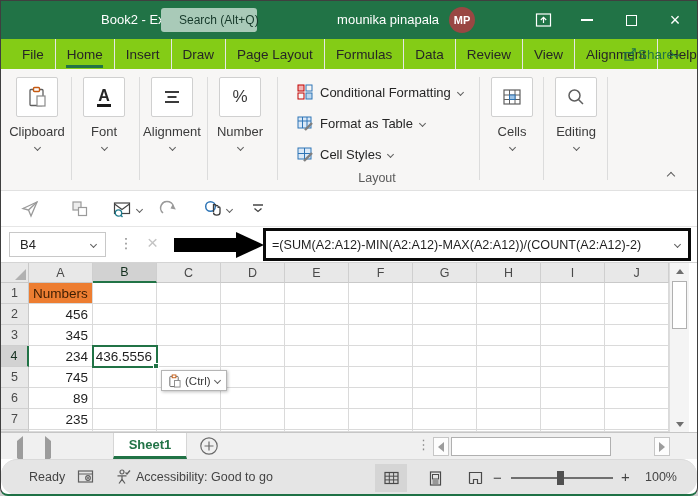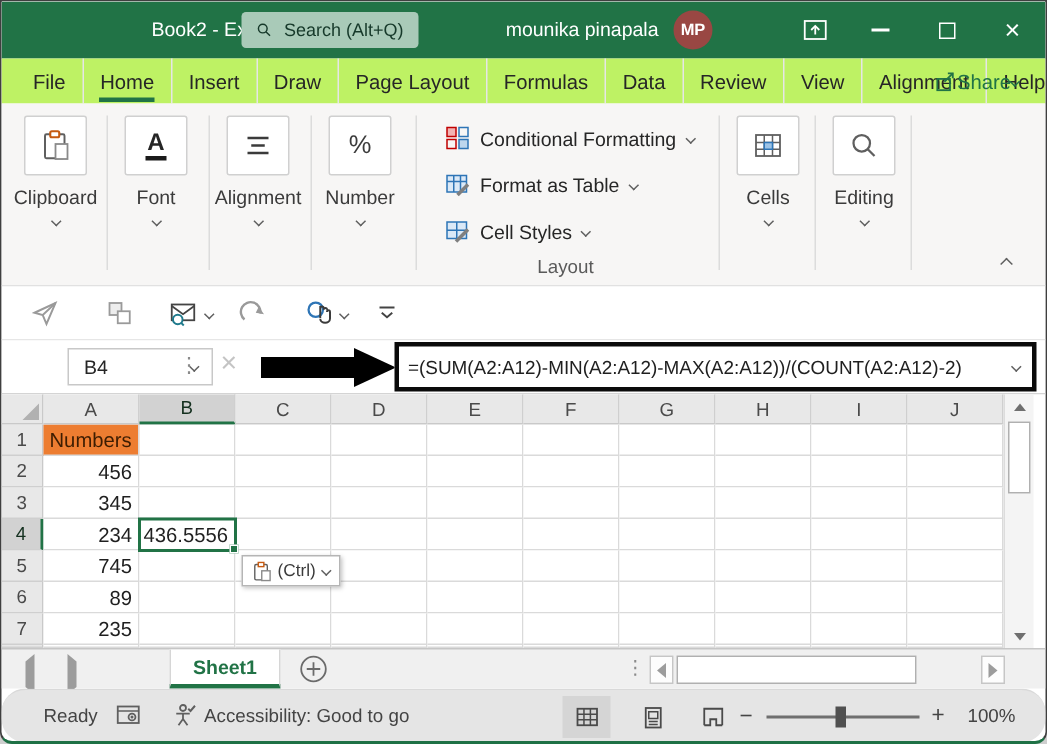--- a/index.html
+++ b/index.html
@@ -4,35 +4,35 @@
 <style>
   * { margin:0; padding:0; box-sizing:border-box; }
   body { font-family:"Liberation Sans", sans-serif; background:#cfcfcf; }
   .window { position:relative; width:698px; height:496px; background:#fff;
             border:1px solid #3f3f3f; border-bottom:2px solid #1e7145;
             border-radius:0 0 8px 8px; overflow:hidden; }
 
   
   .titlebar { position:absolute; top:0; left:0; width:100%; height:38px; background:#217346; color:#fff; }
   .tb-title { position:absolute; left:100px; top:11px; font-size:13px; }
-  .searchbox { position:absolute; left:160px; top:7px; width:118px; height:24px; background:#a9cab8;
+  .searchbox { position:absolute; left:160px; top:7px; width:96px; height:24px; background:#a9cab8;
                border-radius:3px; display:flex; align-items:center; gap:8px; padding:0 10px; cursor:pointer; }
   .searchbox span { font-size:12px; color:#16392a; white-space:nowrap; }
   .tb-user { position:absolute; right:258px; top:11px; font-size:13px; }
   .avatar { position:absolute; right:222px; top:6px; width:26px; height:26px; border-radius:50%;
             background:#994743; color:#fff; font-size:11px; font-weight:bold;
             display:flex; align-items:center; justify-content:center; }
   .winbtn { position:absolute; top:0; width:44px; height:38px; display:flex; align-items:center; justify-content:center; color:#fff; }
   .wb-ribbon { right:132px; } .wb-min { right:88px; } .wb-max { right:44px; } .wb-close { right:0; }
   .wb-min i { display:block; width:12px; height:1.5px; background:#fff; }
   .wb-max i { display:block; width:11px; height:11px; border:1.3px solid #fff; }
   .wb-close span { font-size:18px; line-height:1; }
 
   
-  .menubar { position:absolute; top:38px; left:0; width:100%; height:30px; background:#bef264; display:flex; align-items:stretch; padding-left:10px; }
+  .menubar { position:absolute; top:38px; left:0; width:100%; height:30px; background:#84cc16; display:flex; align-items:stretch; padding-left:10px; }
   .mtab { position:relative; padding:0 11px; display:flex; align-items:center; font-size:13.5px; color:#262626;
           border-right:1px solid #e6e6e6; cursor:pointer; white-space:nowrap; }
   .mtab.active::after { content:""; position:absolute; left:18%; right:18%; bottom:1px; height:3px; background:#217346; }
   .share { position:absolute; right:10px; top:3px; height:24px; display:flex; align-items:center; 
            padding:0 8px; color:#217346; font-size:13.5px; cursor:pointer; }
 
   
   .ribbon { position:absolute; top:68px; left:0; width:100%; height:122px; background:#f7f6f5; border-bottom:1px solid #e1e1e1; }
   .rgroup { position:absolute; top:8px; width:68px; display:flex; flex-direction:column; align-items:center; cursor:pointer; }
   .rbtn { width:42px; height:40px; background:#fff; border:1px solid #d0d0d0; border-radius:2px;
@@ -57,21 +57,21 @@
   .tri-u { width:0; height:0; border-left:4px solid transparent; border-right:4px solid transparent; border-bottom:5px solid #6f6f6f; }
   .tri-d { width:0; height:0; border-left:4px solid transparent; border-right:4px solid transparent; border-top:5px solid #6f6f6f; }
 
   
   .qat { position:absolute; top:190px; left:0; width:100%; height:36px; background:#fff; border-bottom:1px solid #e6e6e6; }
   .qbtn { position:absolute; top:6px; height:24px; display:flex; align-items:center; gap:4px; cursor:pointer; }
 
   
   .fbar { position:absolute; top:226px; left:0; width:100%; height:36px; background:#fff; border-bottom:1px solid #d4d4d4; }
   .namebox { position:absolute; left:8px; top:5px; width:97px; height:25px; border:1px solid #c8c8c8; background:#fff;
-             display:flex; align-items:center; font-size:13px; color:#262626; padding-left:10px; cursor:pointer;margin-left:36px; }
+             display:flex; align-items:center; font-size:13px; color:#262626; padding-left:10px; cursor:pointer; }
   .namebox .chv { position:absolute; right:9px; }
   .fdots { position:absolute; left:118px; top:8px; color:#8a8a8a; font-size:14px; }
   .fcancel { position:absolute; left:146px; top:5px; font-size:19px; color:#c4c4c4; cursor:pointer; }
   .arrow-shaft { position:absolute; left:173px; top:11px; width:62px; height:14px; background:#000; }
   .arrow-head { position:absolute; left:235px; top:5px; width:0; height:0;
                 border-top:13px solid transparent; border-bottom:13px solid transparent; border-left:28px solid #000; }
   .formulabox { position:absolute; left:262px; top:1px; width:428px; height:33px; border:3px solid #0a0a0a; background:#fff;
                 display:flex; align-items:center; font-size:12.6px; color:#1f1f1f; padding:0 6px; white-space:nowrap; }
   .formulabox .chv { position:absolute; right:8px; }
 

